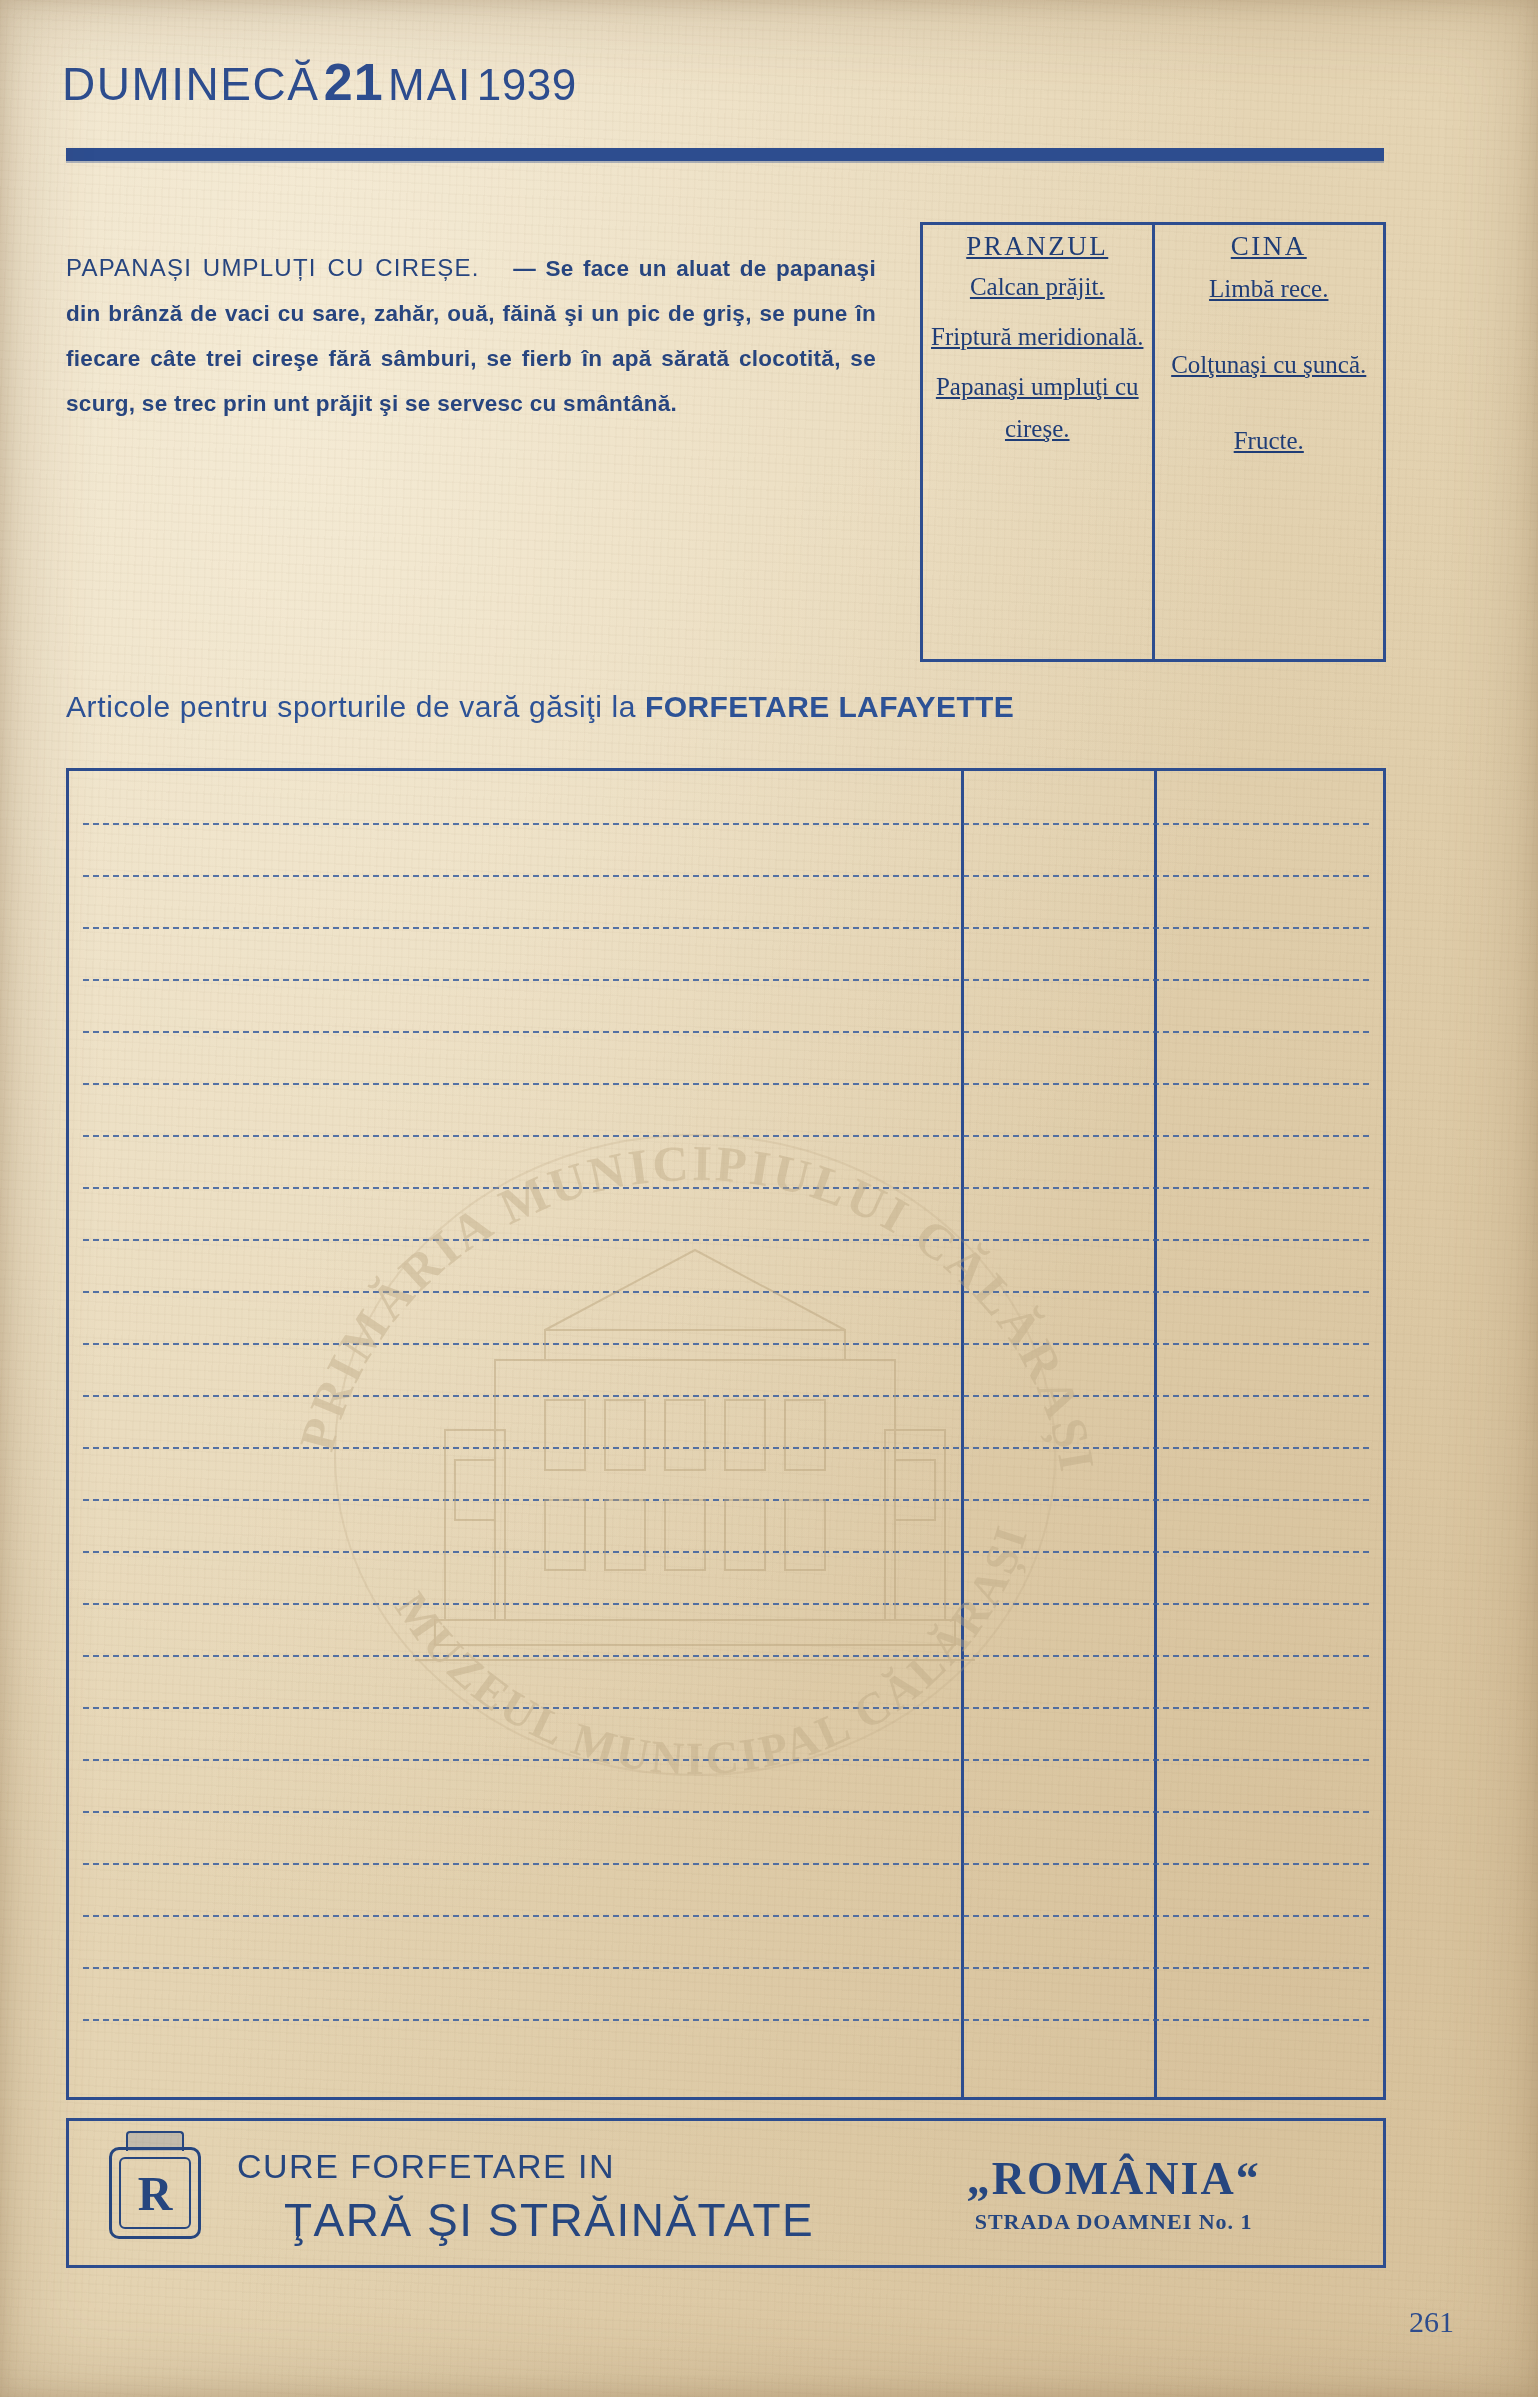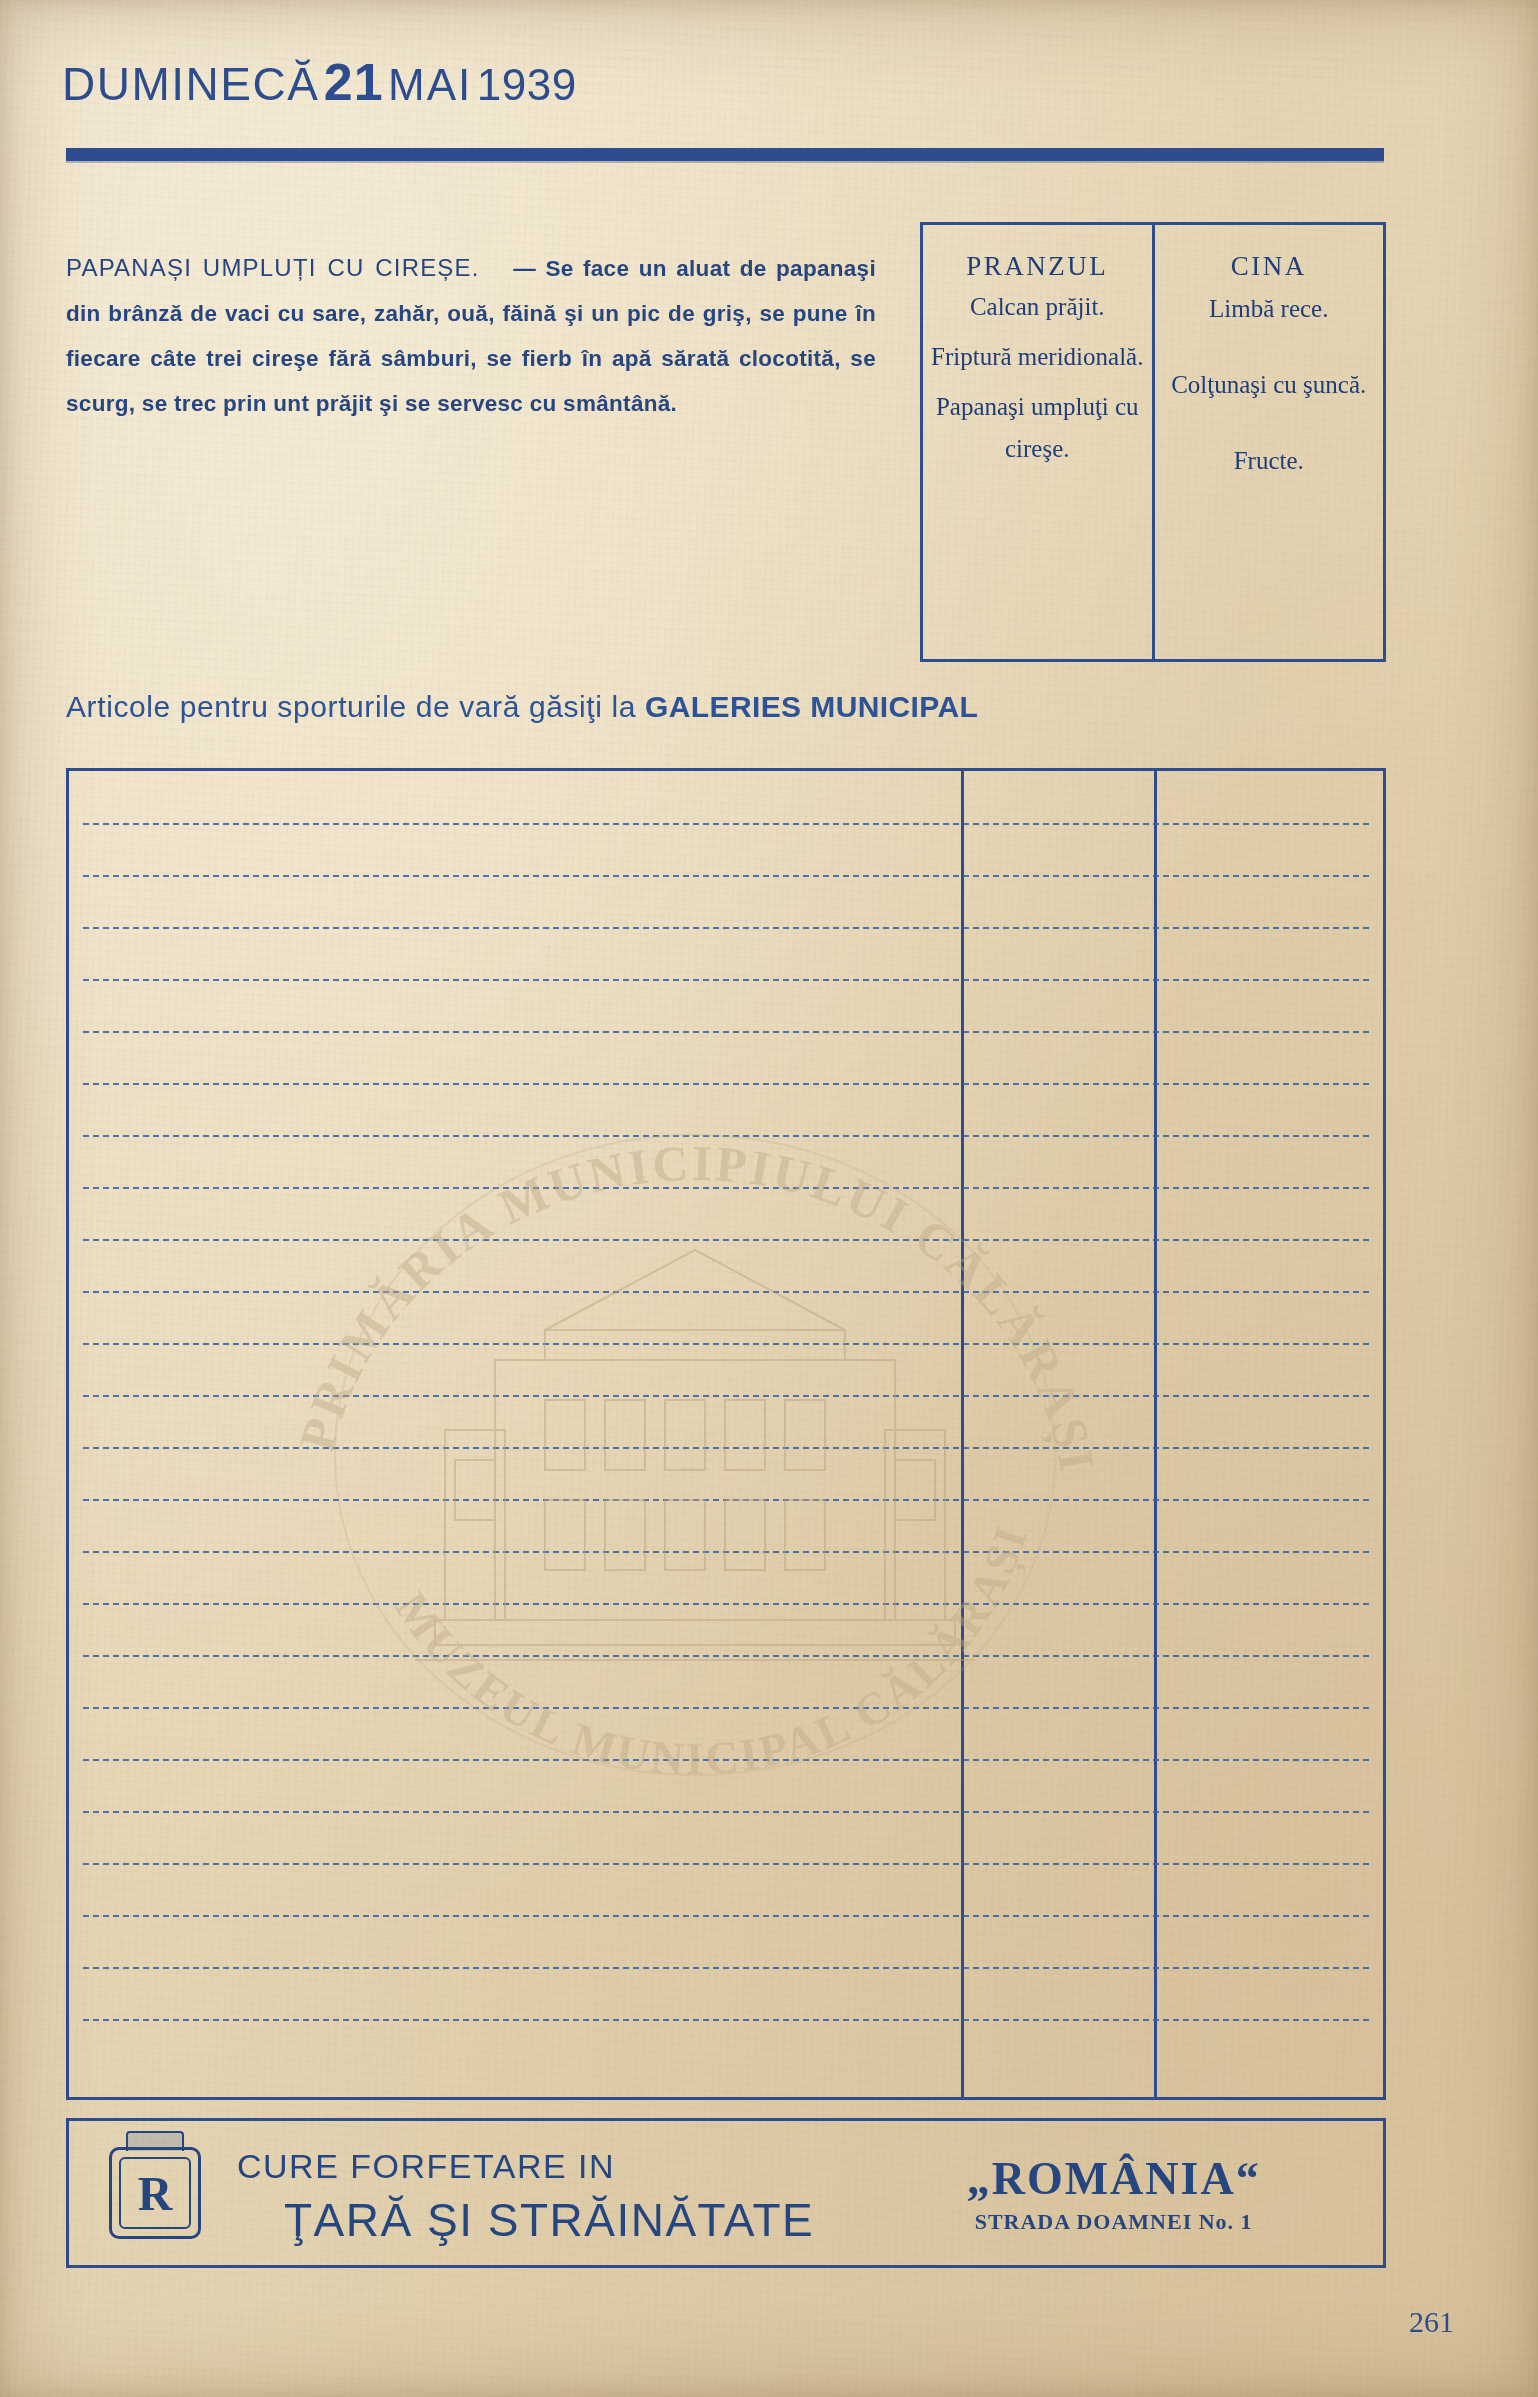--- a/index.html
+++ b/index.html
@@ -114,21 +114,22 @@
     width: 466px;
     height: 440px;
     border: 3px solid #2d4d8f;
     box-sizing: border-box;
     display: flex;
     color: #1f3d77;
   }
   .menu-col {
     flex: 1 1 0;
     text-align: center;
-    padding-top: 20px;
+    padding-top: 0;
+    text-decoration: underline;
   }
   .menu-col.first {
     border-right: 3px solid #2d4d8f;
   }
   .menu-head {
     font-family: "Liberation Serif", serif;
     font-size: 27px;
     letter-spacing: 2.5px;
     padding: 6px 0 4px;
   }
@@ -344,21 +345,21 @@
       <div class="menu-head">CINA</div>
       <div class="menu-items">
         <div class="item">Limbă rece.</div>
         <div class="item">Colţunaşi cu şuncă.</div>
         <div class="item">Fructe.</div>
       </div>
     </div>
   </div>
 
   <div class="adline">
-    <span>Articole pentru sporturile de vară găsiţi la </span><span class="brand">GALERIES MUNICIPAL</span>
+    <span>Articole pentru sporturile de vară găsiţi la </span><span class="brand">FORFETARE LAFAYETTE</span>
   </div>
 
   <div class="notes">
     <div class="vline v1"></div>
     <div class="vline v2"></div>
     <div id="note-lines">
         <div class="hline" style="top: 52px;"></div>
         <div class="hline" style="top: 104px;"></div>
         <div class="hline" style="top: 156px;"></div>
         <div class="hline" style="top: 208px;"></div>

